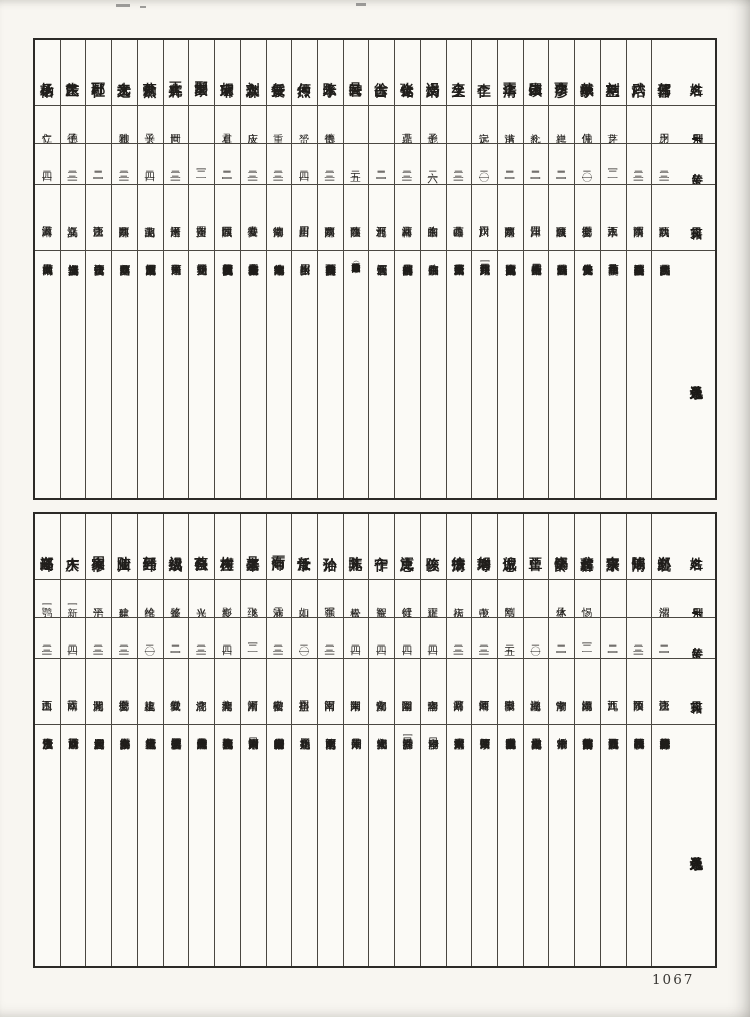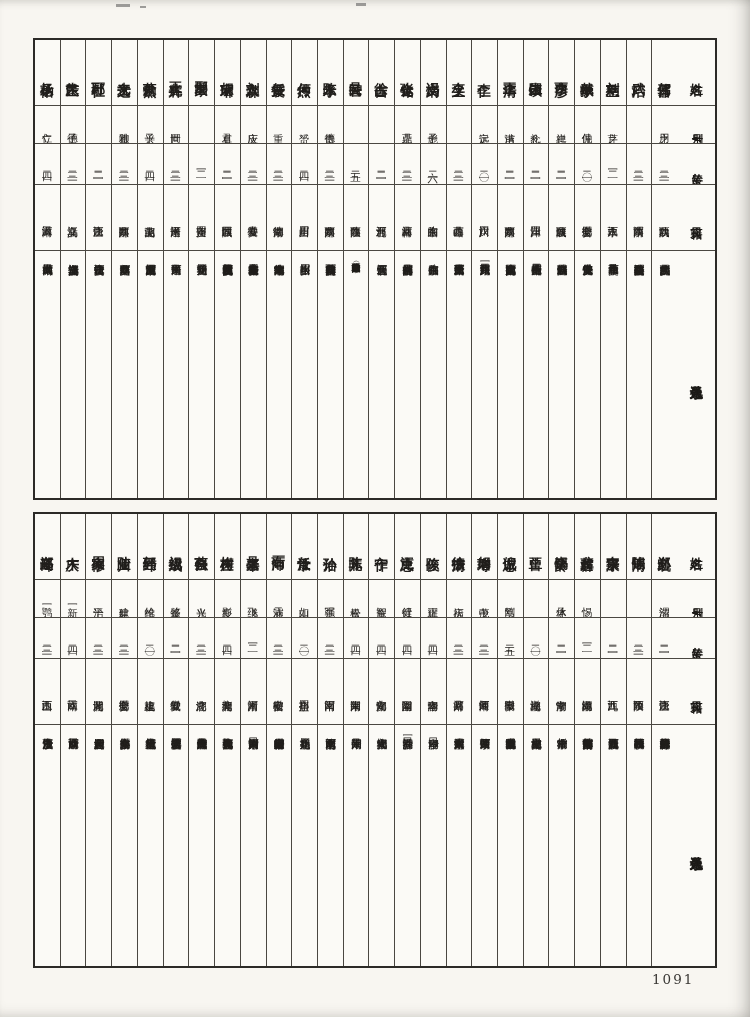--- a/index.html
+++ b/index.html
@@ -643,14 +643,14 @@
     <div class="cell v c-alias">一鹗</div>
     <div class="cell v c-age">二三</div>
     <div class="cell v c-origin">江西玉山</div>
     <div class="cell v c-addr">
       <span class="addr-main">江西上饶沙溪余立茂号</span>
       <span class="addr-note"></span>
     </div>
   </div>
 </div>
 
-  <div class="page-number">1091</div>
+  <div class="page-number">1067</div>
 </div>
 
 </body></html>

